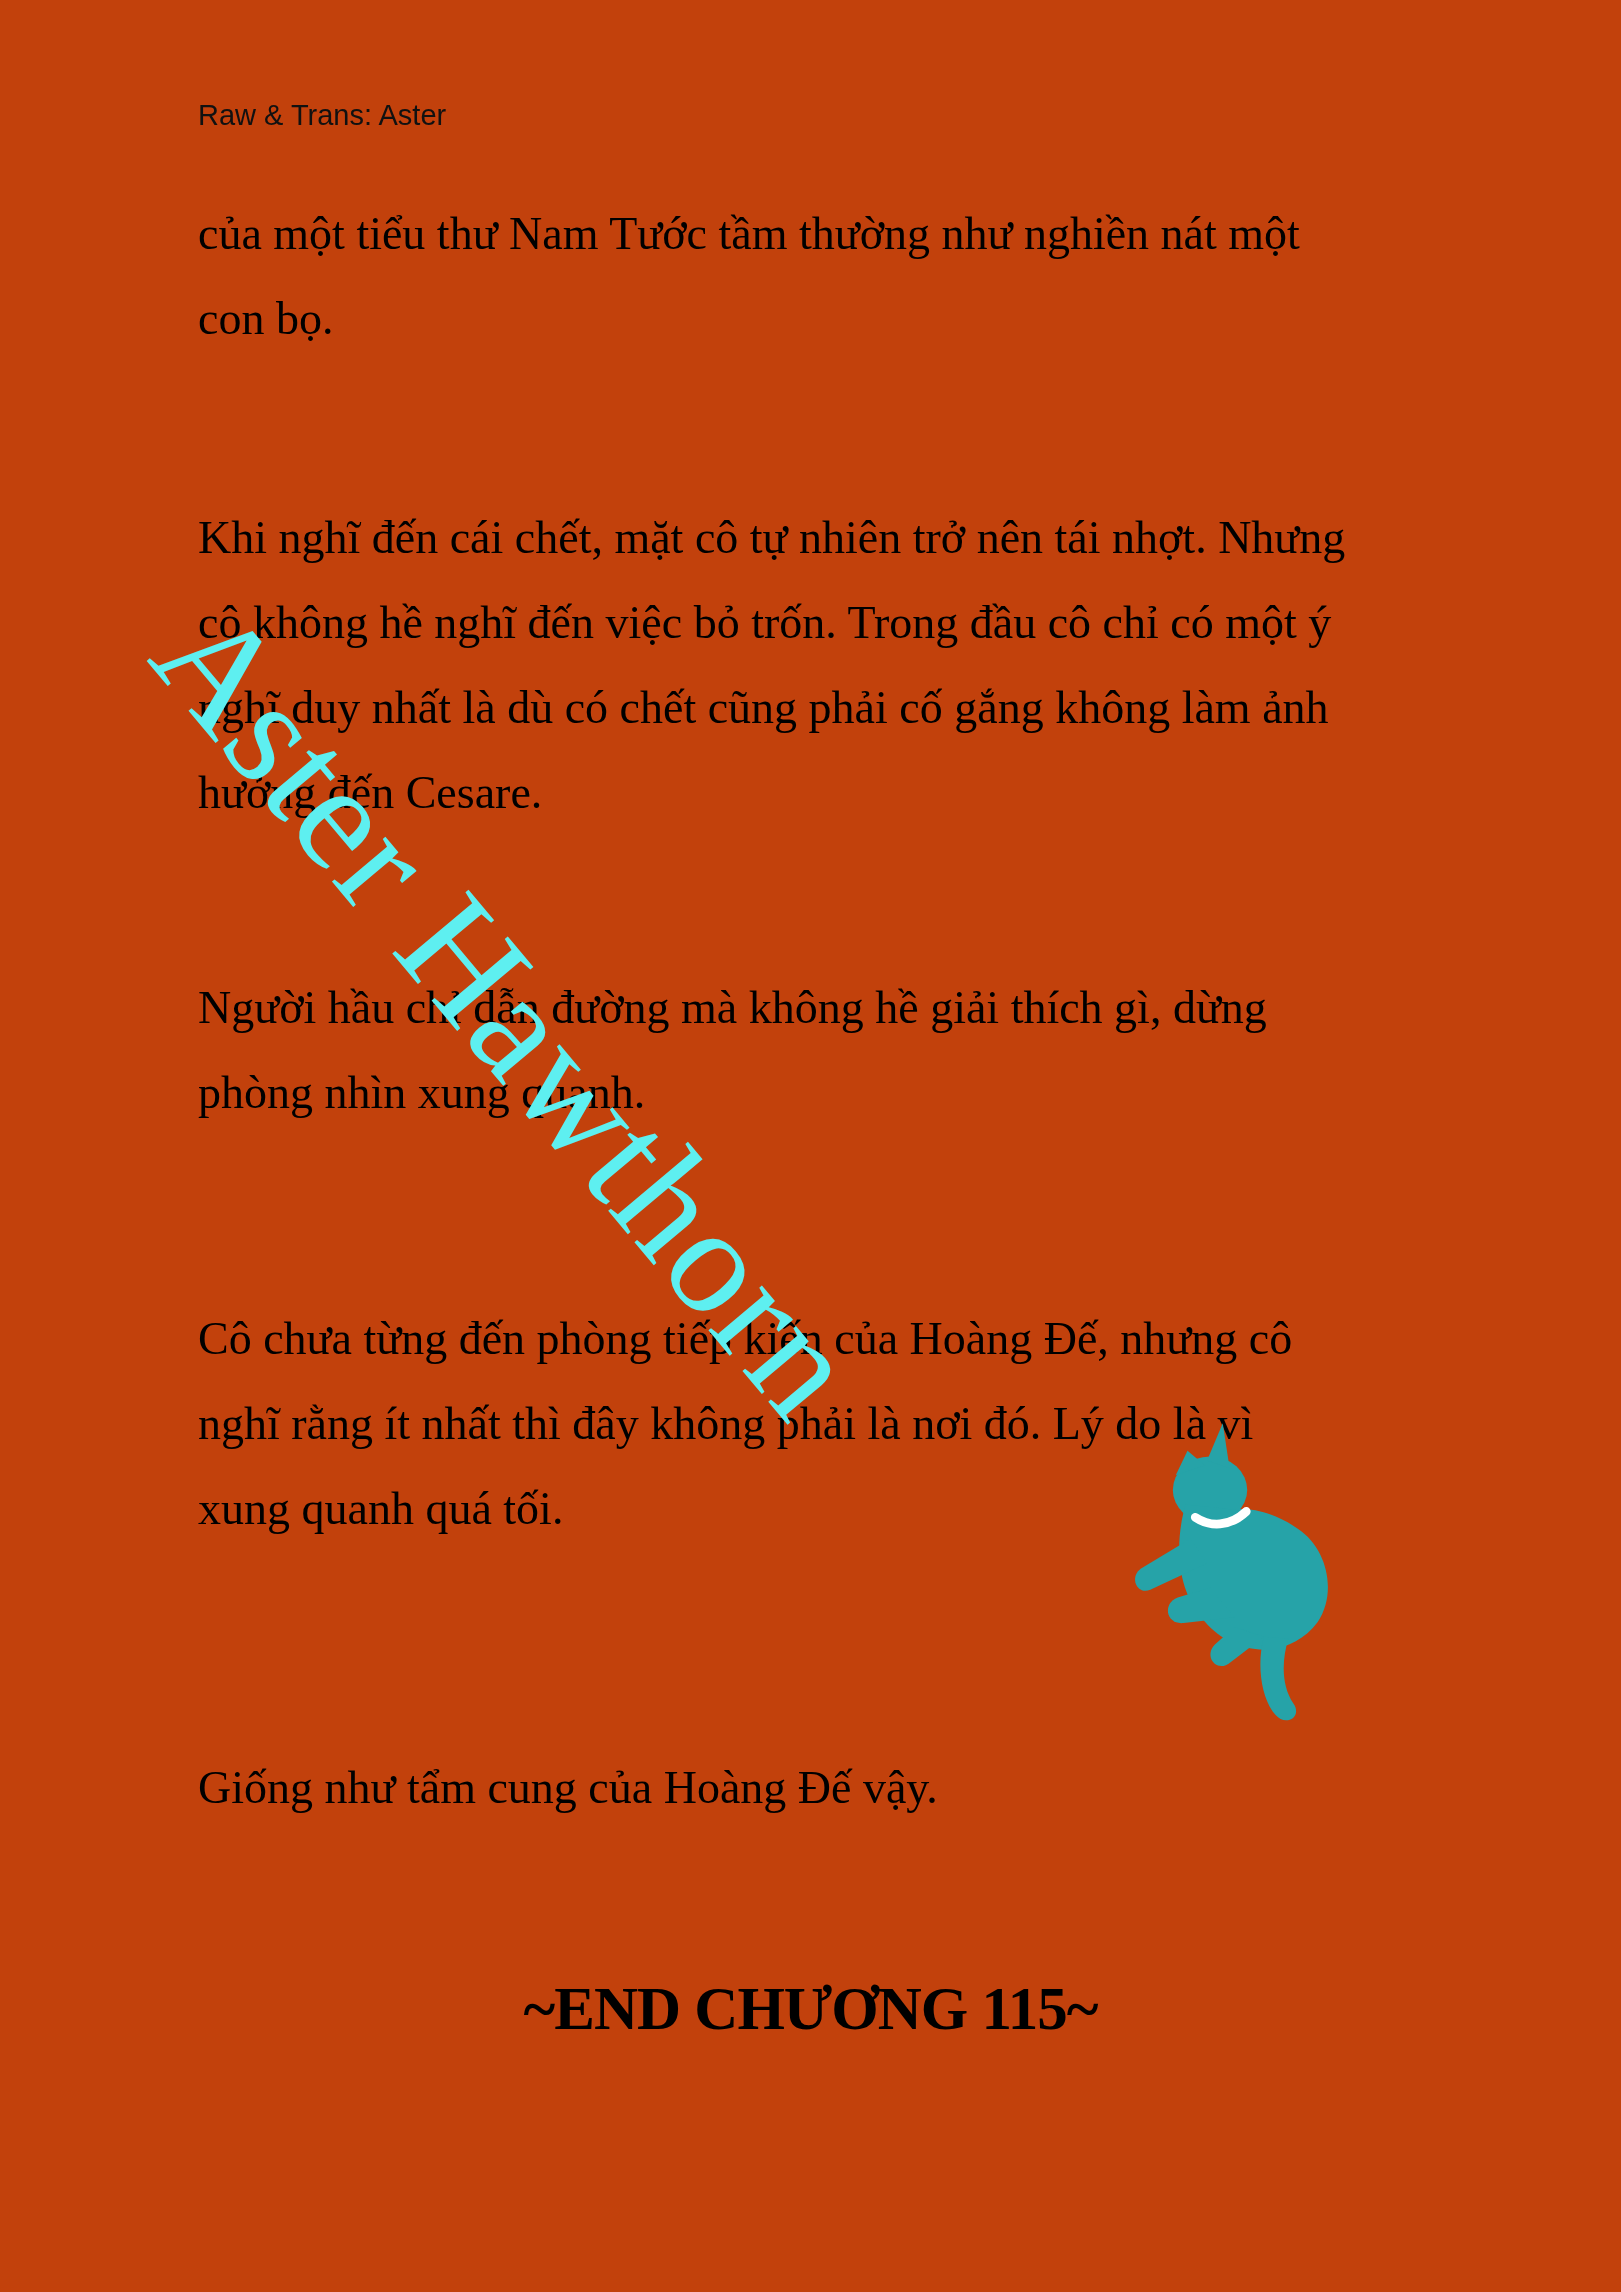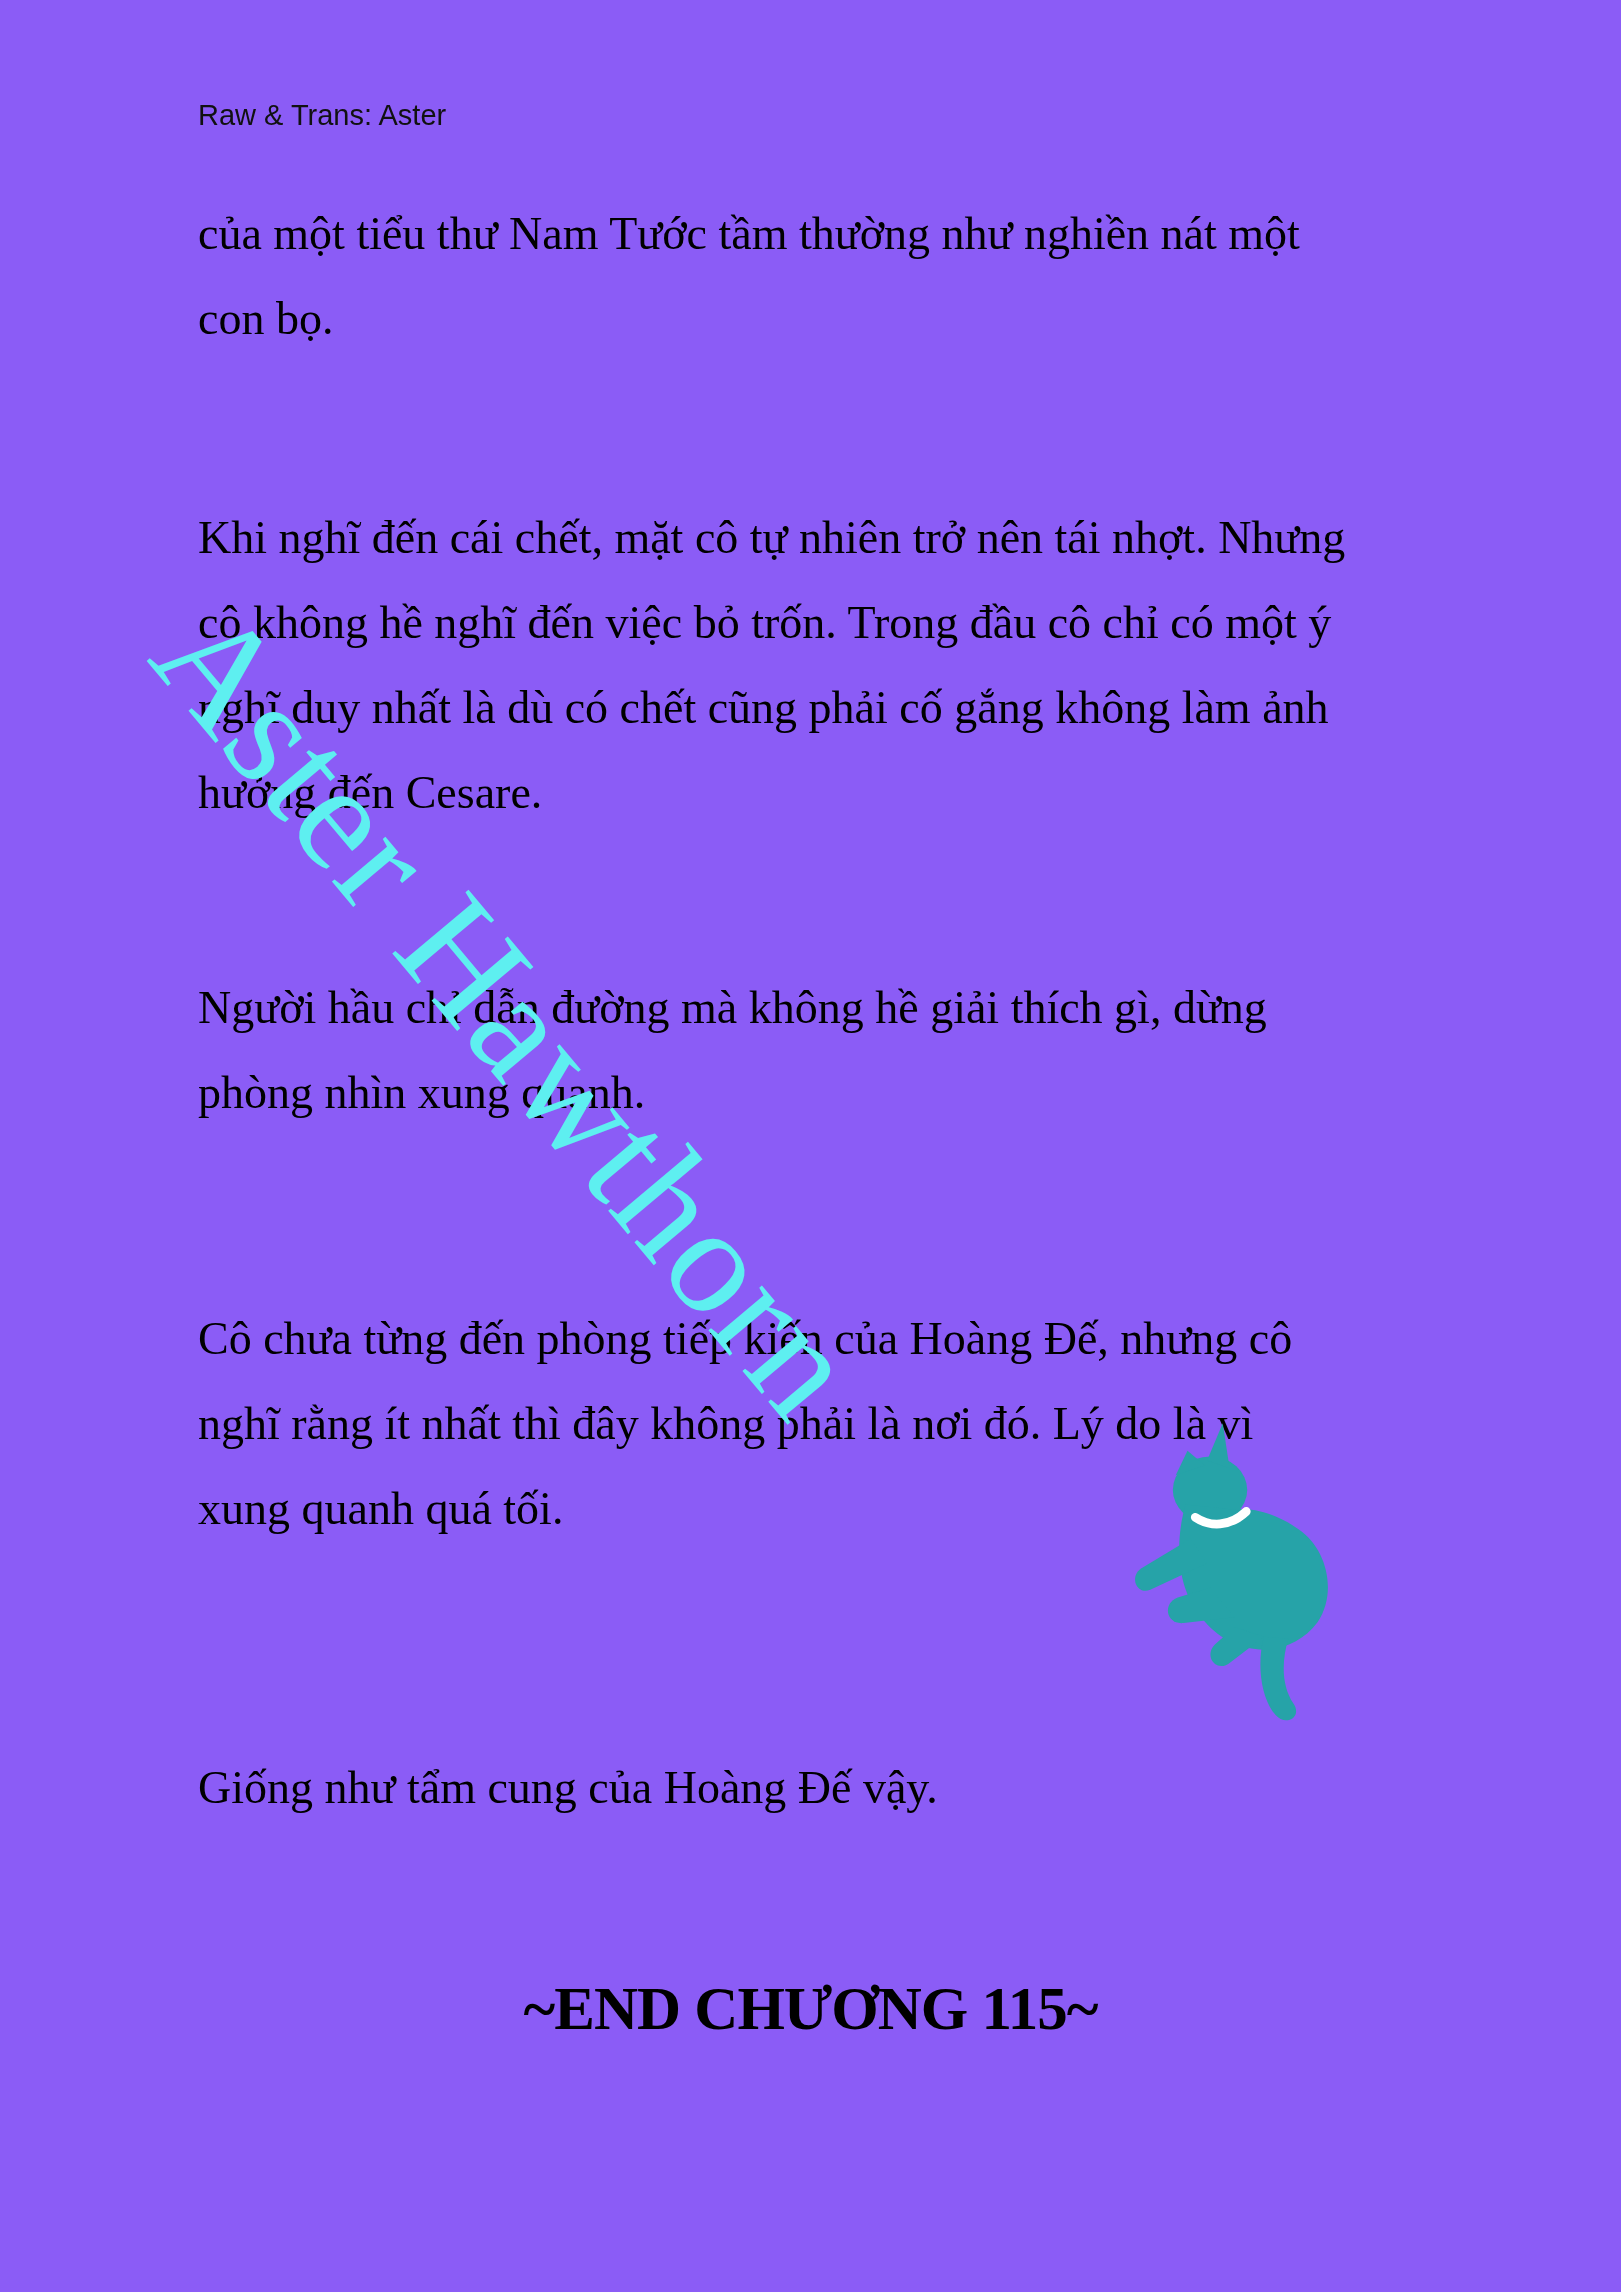--- a/index.html
+++ b/index.html
@@ -11,21 +11,21 @@
       width: 1621px;
       height: 2293px;
       position: relative;
       overflow: hidden;
     }
     .page {
       position: absolute;
       left: 0; top: 0;
       width: 1621px;
       height: 2293px;
-      background: #8b5cf6;
+      background: #c2410c;
     }
     .header {
       position: absolute;
       left: 198px;
       top: 98px;
       font-family: "Liberation Sans", sans-serif;
       font-size: 29px;
       color: #111111;
       line-height: 35px;
       white-space: nowrap;

